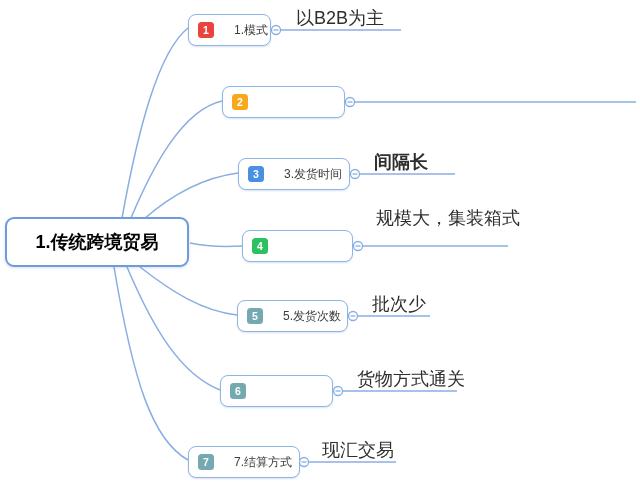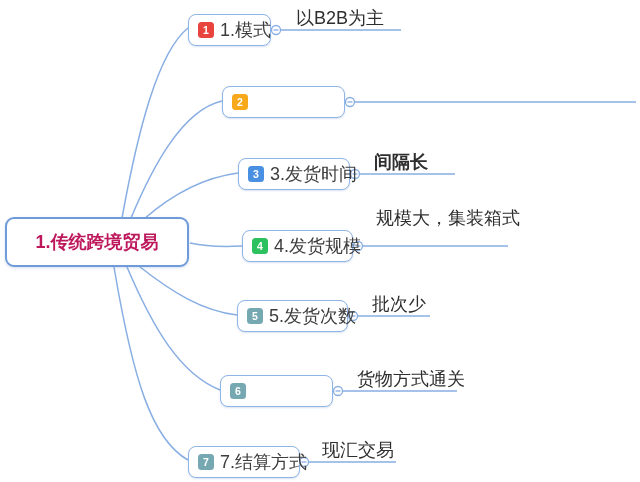--- a/index.html
+++ b/index.html
@@ -12,21 +12,21 @@
     position:absolute;height:32px;box-sizing:border-box;background:#fff;
     border:1.5px solid #8fb4e6;border-radius:8px;
     display:flex;align-items:center;padding-left:9px;gap:6px;
     box-shadow:0 1px 2px rgba(120,150,200,.28);
     cursor:pointer;
   }
   .node .badge{
     width:16px;height:16px;border-radius:3.5px;flex:0 0 auto;
     color:#fff;font-size:10.5px;font-weight:bold;line-height:16px;text-align:center;
   }
-  .node .nlabel{font-size:18px;color:#3d3d3d;white-space:nowrap;}
+  .node .nlabel{font-size:12px;color:#3d3d3d;white-space:nowrap;margin-left:14px;}
   .root{
     position:absolute;left:5px;top:217px;width:184px;height:50px;box-sizing:border-box;
     background:#fff;border:2px solid #6f9bd9;border-radius:9px;
     display:flex;align-items:center;justify-content:center;
     box-shadow:0 1px 3px rgba(120,150,200,.3);cursor:pointer;
   }
   .root .rlabel{font-size:18px;font-weight:bold;white-space:nowrap;}
   .leaf{
     position:absolute;height:20px;line-height:20px;font-size:18px;color:#2e2e2e;
     white-space:nowrap;cursor:pointer;
@@ -85,37 +85,36 @@
           <path d="M335.5,391 L340.5,391"></path>
         </g>
       <g>
           <circle cx="304" cy="462" r="4.5"></circle>
           <path d="M301.5,462 L306.5,462"></path>
         </g>
     </g>
   </svg>
 
   <div class="root">
-    <span class="rlabel" style="color: #be185d;">1.传统跨境贸易</span>
+    <span class="rlabel" style="color: #000000;">1.传统跨境贸易</span>
   </div>
 
   <div class="node" style="left:188px;top:14px;width:83px;">
     <span class="badge" style="background-color: rgb(232, 67, 61);">1</span>
     <span class="nlabel">1.模式</span>
   </div>
   <div class="node" style="left:222px;top:86px;width:123px;">
     <span class="badge" style="background-color: rgb(247, 168, 27);">2</span>
   </div>
   <div class="node" style="left:238px;top:158px;width:112px;">
     <span class="badge" style="background-color: rgb(74, 144, 226);">3</span>
     <span class="nlabel">3.发货时间</span>
   </div>
   <div class="node" style="left:242px;top:230px;width:111px;">
     <span class="badge" style="background-color: rgb(44, 192, 94);">4</span>
-    <span class="nlabel">4.发货规模</span>
   </div>
   <div class="node" style="left:237px;top:300px;width:111px;">
     <span class="badge" style="background-color: rgb(118, 168, 178);">5</span>
     <span class="nlabel">5.发货次数</span>
   </div>
   <div class="node" style="left:220px;top:375px;width:113px;">
     <span class="badge" style="background-color: rgb(118, 168, 178);">6</span>
   </div>
   <div class="node" style="left:188px;top:446px;width:112px;">
     <span class="badge" style="background-color: rgb(118, 168, 178);">7</span>

